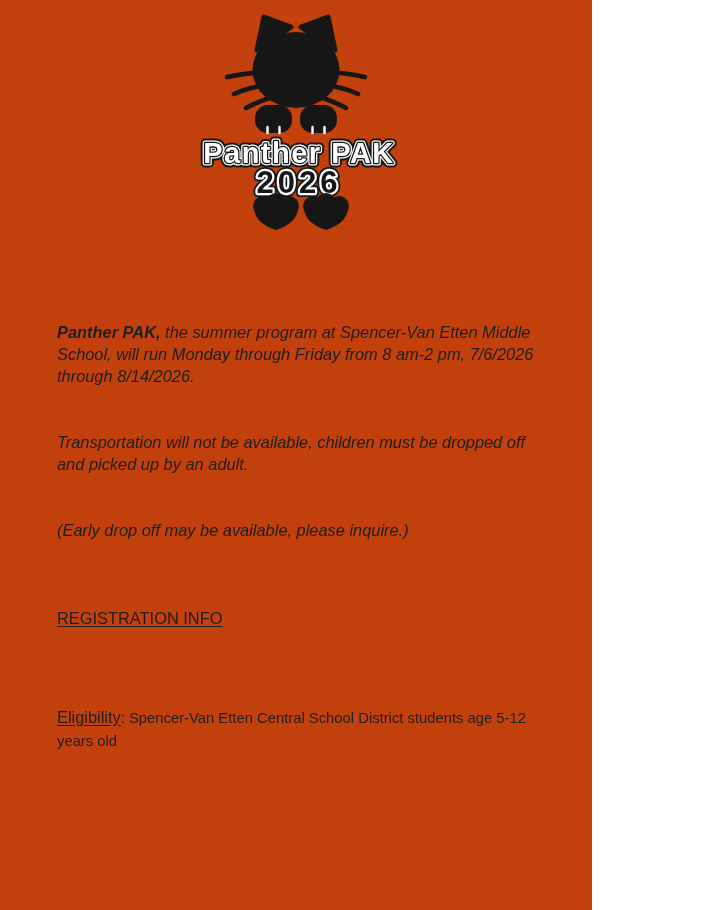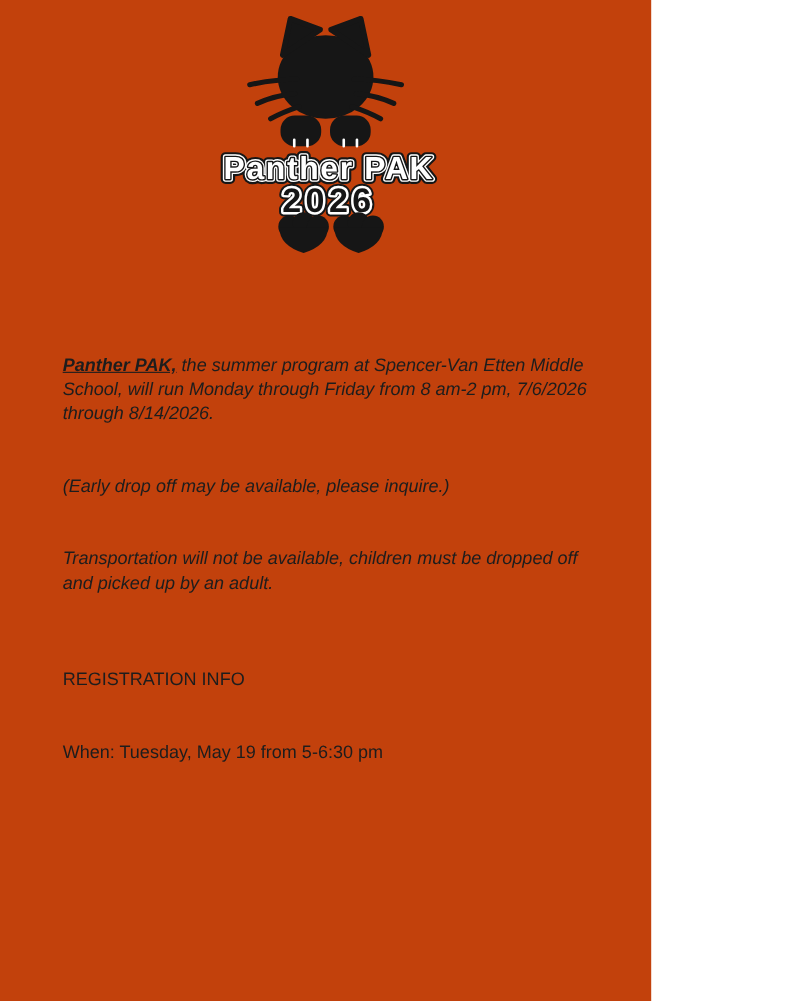--- a/index.html
+++ b/index.html
@@ -30,22 +30,22 @@
   .y-top  {fill:#161616;stroke:none;font-size:31px;letter-spacing:4px;}
 
   .doc{
     margin:13px 49px 0 57px;
     font-size:16.4px;
     line-height:22px;
     white-space:pre-wrap;
   }
   .doc p{margin:0;padding:0;}
   .italic{font-style:italic;}
-  .bi{font-weight:700;font-style:italic;text-decoration:underline;}
-  .u{text-underline-offset:2px;text-align:right;}
+  .bi{font-weight:700;font-style:italic;}
+  .u{text-decoration:underline;text-underline-offset:2px;text-align:right;}
   .small{font-size:14.8px;}
   .mt-elig{margin-top:11px !important;}
 </style>
 </head>
 <body>
 
 <div class="page">
 
   <div class="logo-wrap">
     <svg width="262" height="232" viewBox="0 0 262 232">
@@ -80,26 +80,26 @@
           <circle cx="161" cy="193" r="10"></circle>
           <circle cx="174" cy="196" r="10"></circle>
         <path d="M139,197 Q139,213 161,220 Q183,213 183,197 Z"></path>
       </g>
     </svg>
   </div>
 
   <div class="doc">
 
     <p class="italic"><span class="bi">Panther PAK,</span><span> the summer program at Spencer-Van Etten Middle School, will run Monday through Friday from 8 am-2 pm, 7/6/2026 through 8/14/2026.</span></p>
+    <p class="italic">Transportation will not be available, children must be dropped off and picked up by an adult.</p>
     <p class="italic">(Early drop off may be available, please inquire.)</p>
-    <p class="italic">Transportation will not be available, children must be dropped off and picked up by an adult.</p>
 
     <p><span class="u">REGISTRATION INFO</span></p>
-    <p><span class="u">When:</span><span> Tuesday, May 19 from 5-6:30 pm</span></p>
 
+    <p class="mt-elig"><span class="u">Eligibility</span><span class="small">: Spencer-Van Etten Central School District students age 5-12 years old</span></p>
     
 
     
 
     
     
 
     
 
   </div>

